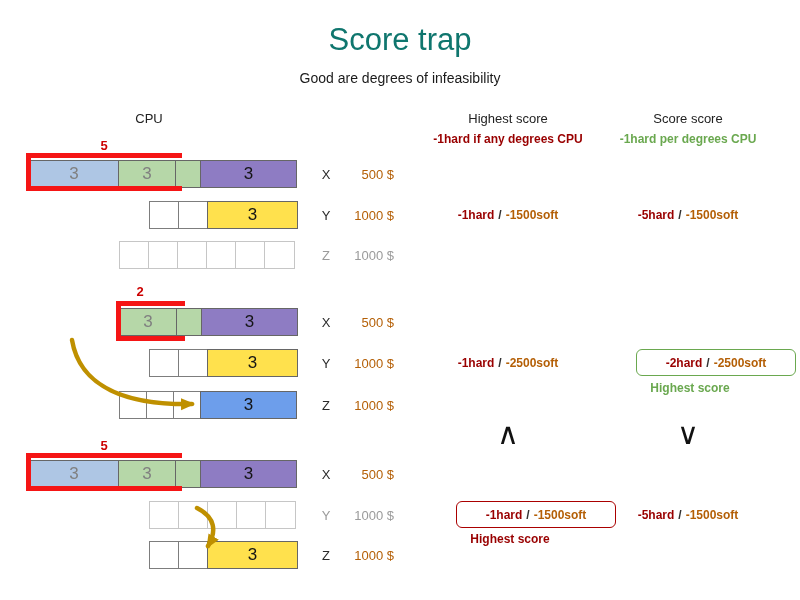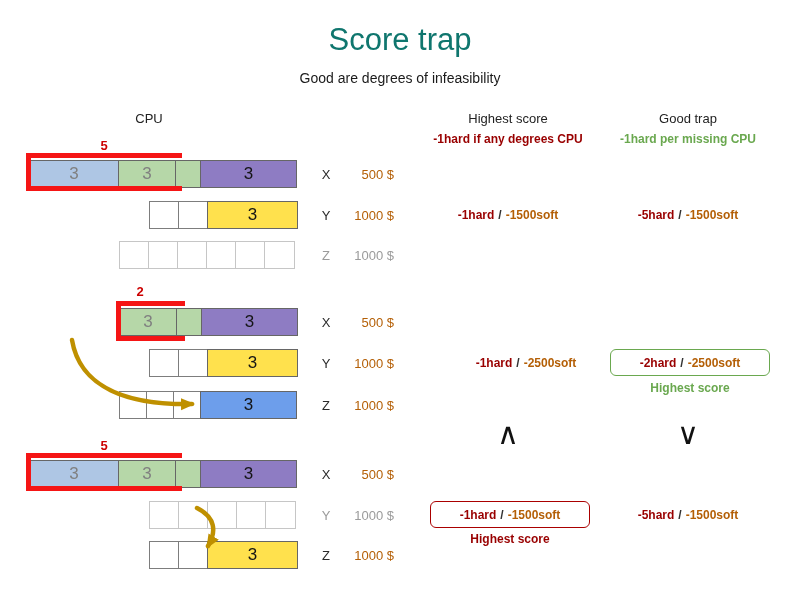--- a/index.html
+++ b/index.html
@@ -24,40 +24,40 @@
   .c-dblue  { background:#6d9eeb; color:#141414; }
   .trap { border:5px solid #f51515; border-right:none; z-index:5; }
   .trapnum { color:#cc0000; font-size:13px; font-weight:bold; text-align:center; width:40px; z-index:5; }
   .rowlabel { font-size:13px; color:#2b2b2b; width:20px; text-align:center; }
   .cost { font-size:13px; color:#b45f06; width:58px; text-align:right; }
   .inactive { color:#9b9b9b; }
   .score { width:180px; text-align:center; font-size:12px; font-weight:bold; white-space:nowrap; }
   .hard { color:#990000; }
   .soft { color:#b45f06; }
   .sl { color:#333; padding:0 4px; }
-  .scorebox { width:160px; height:27px; border-radius:6px; background:#fff; display:flex; align-items:center; justify-content:center; font-size:12px; font-weight:bold; white-space:nowrap; }
+  .scorebox { width:160px; height:27px; border-radius:6px; background:#fff; display:flex; align-items:center; justify-content:center; font-size:12px; font-weight:bold; white-space:nowrap;margin-left:26px; }
   .box-green { border:1px solid #6aa84f; }
   .box-red { border:1px solid #aa0000; }
   .hs { width:160px; text-align:center; font-size:12px; font-weight:bold; }
   .hs-green { color:#6aa84f; }
   .hs-red { color:#990000; }
   .caret { font-size:30px; color:#111; width:60px; text-align:center; }
   svg.overlay { left:0; top:0; z-index:6; pointer-events:none; }
 </style>
 </head>
 <body>
 
 <div class="abs title">Score trap</div>
 <div class="abs subtitle">Good are degrees of infeasibility</div>
 
 <div class="abs colhead" style="left:59px; top:111px; width:180px;">CPU</div>
 <div class="abs colhead" style="left:418px; top:111px;">Highest score</div>
-<div class="abs colhead" style="left:598px; top:111px;">Good trap</div>
+<div class="abs colhead" style="left:598px; top:111px;">Score score</div>
 <div class="abs note note-red" style="left:408px; top:132px;">-1hard if any degrees CPU</div>
-<div class="abs note note-green" style="left:588px; top:132px;">-1hard per missing CPU</div>
+<div class="abs note note-green" style="left:588px; top:132px;">-1hard per degrees CPU</div>
 
 <div class="abs bar" style="left:29px; top:160px;">
   <div class="cell c-blue" style="width:90px;">3</div>
   <div class="cell c-green" style="width:58px;">3</div>
   <div class="cell c-green" style="width:26px;"></div>
   <div class="cell c-purple" style="width:97px;">3</div>
 </div>
 <div class="abs trap" style="left:26px; top:153px; width:156px; height:38px;"></div>
 <div class="abs trapnum" style="left:84px; top:138px;">5</div>
 <div class="abs rowlabel" style="left:316px; top:167px;">X</div>
@@ -98,21 +98,21 @@
 <div class="abs rowlabel" style="left:316px; top:315px;">X</div>
 <div class="abs cost" style="left:336px; top:315px;">500 $</div>
 
 <div class="abs bar" style="left:149px; top:349px;">
   <div class="cell c-white-a" style="width:30px;"></div>
   <div class="cell c-white-a" style="width:30px;"></div>
   <div class="cell c-yellow" style="width:91px;">3</div>
 </div>
 <div class="abs rowlabel" style="left:316px; top:356px;">Y</div>
 <div class="abs cost" style="left:336px; top:356px;">1000 $</div>
-<div class="abs score" style="left:436px; top:356px;">
+<div class="abs score" style="left:418px; top:356px;">
   <span class="hard">-1hard</span><span class="sl">/</span><span class="soft">-2500soft</span>
 </div>
 <div class="abs scorebox box-green" style="left:610px; top:349px;">
   <span class="hard">-2hard</span>
     <span class="sl">/</span>
     <span class="soft">-2500soft</span>
 </div>
 <div class="abs hs hs-green" style="left:610px; top:381px;">Highest score</div>
 
 <div class="abs bar" style="left:119px; top:391px;">

